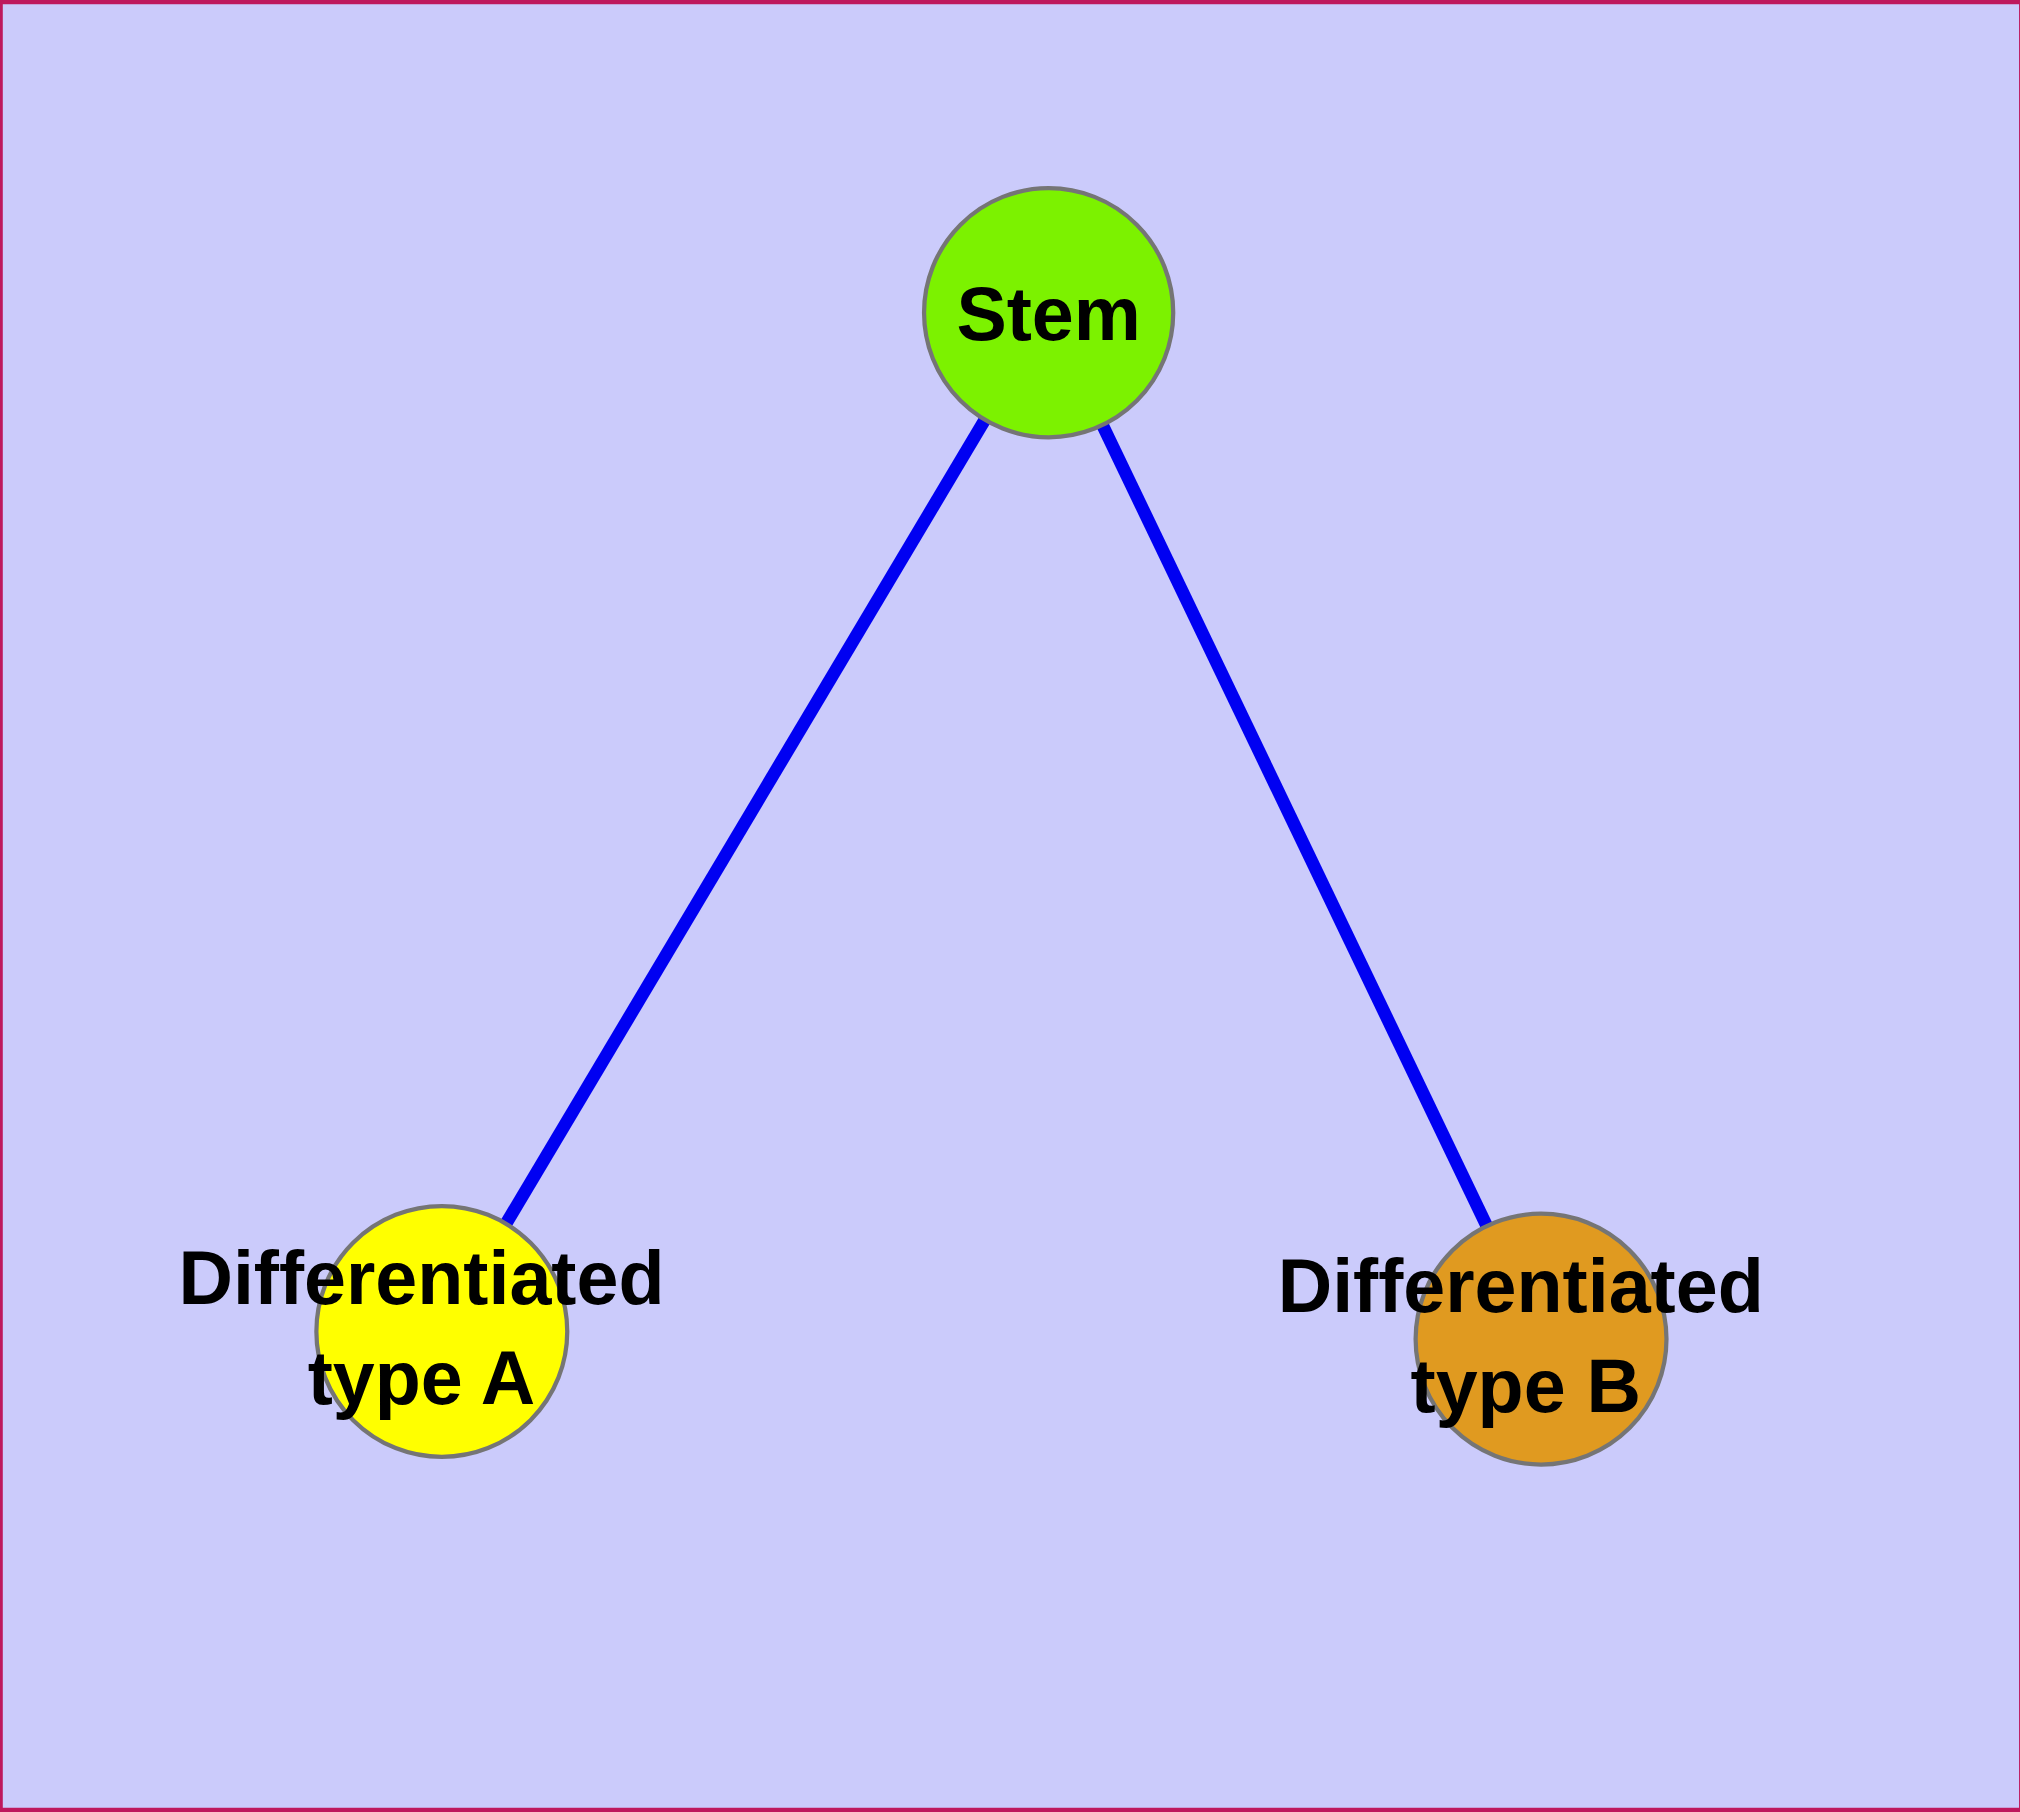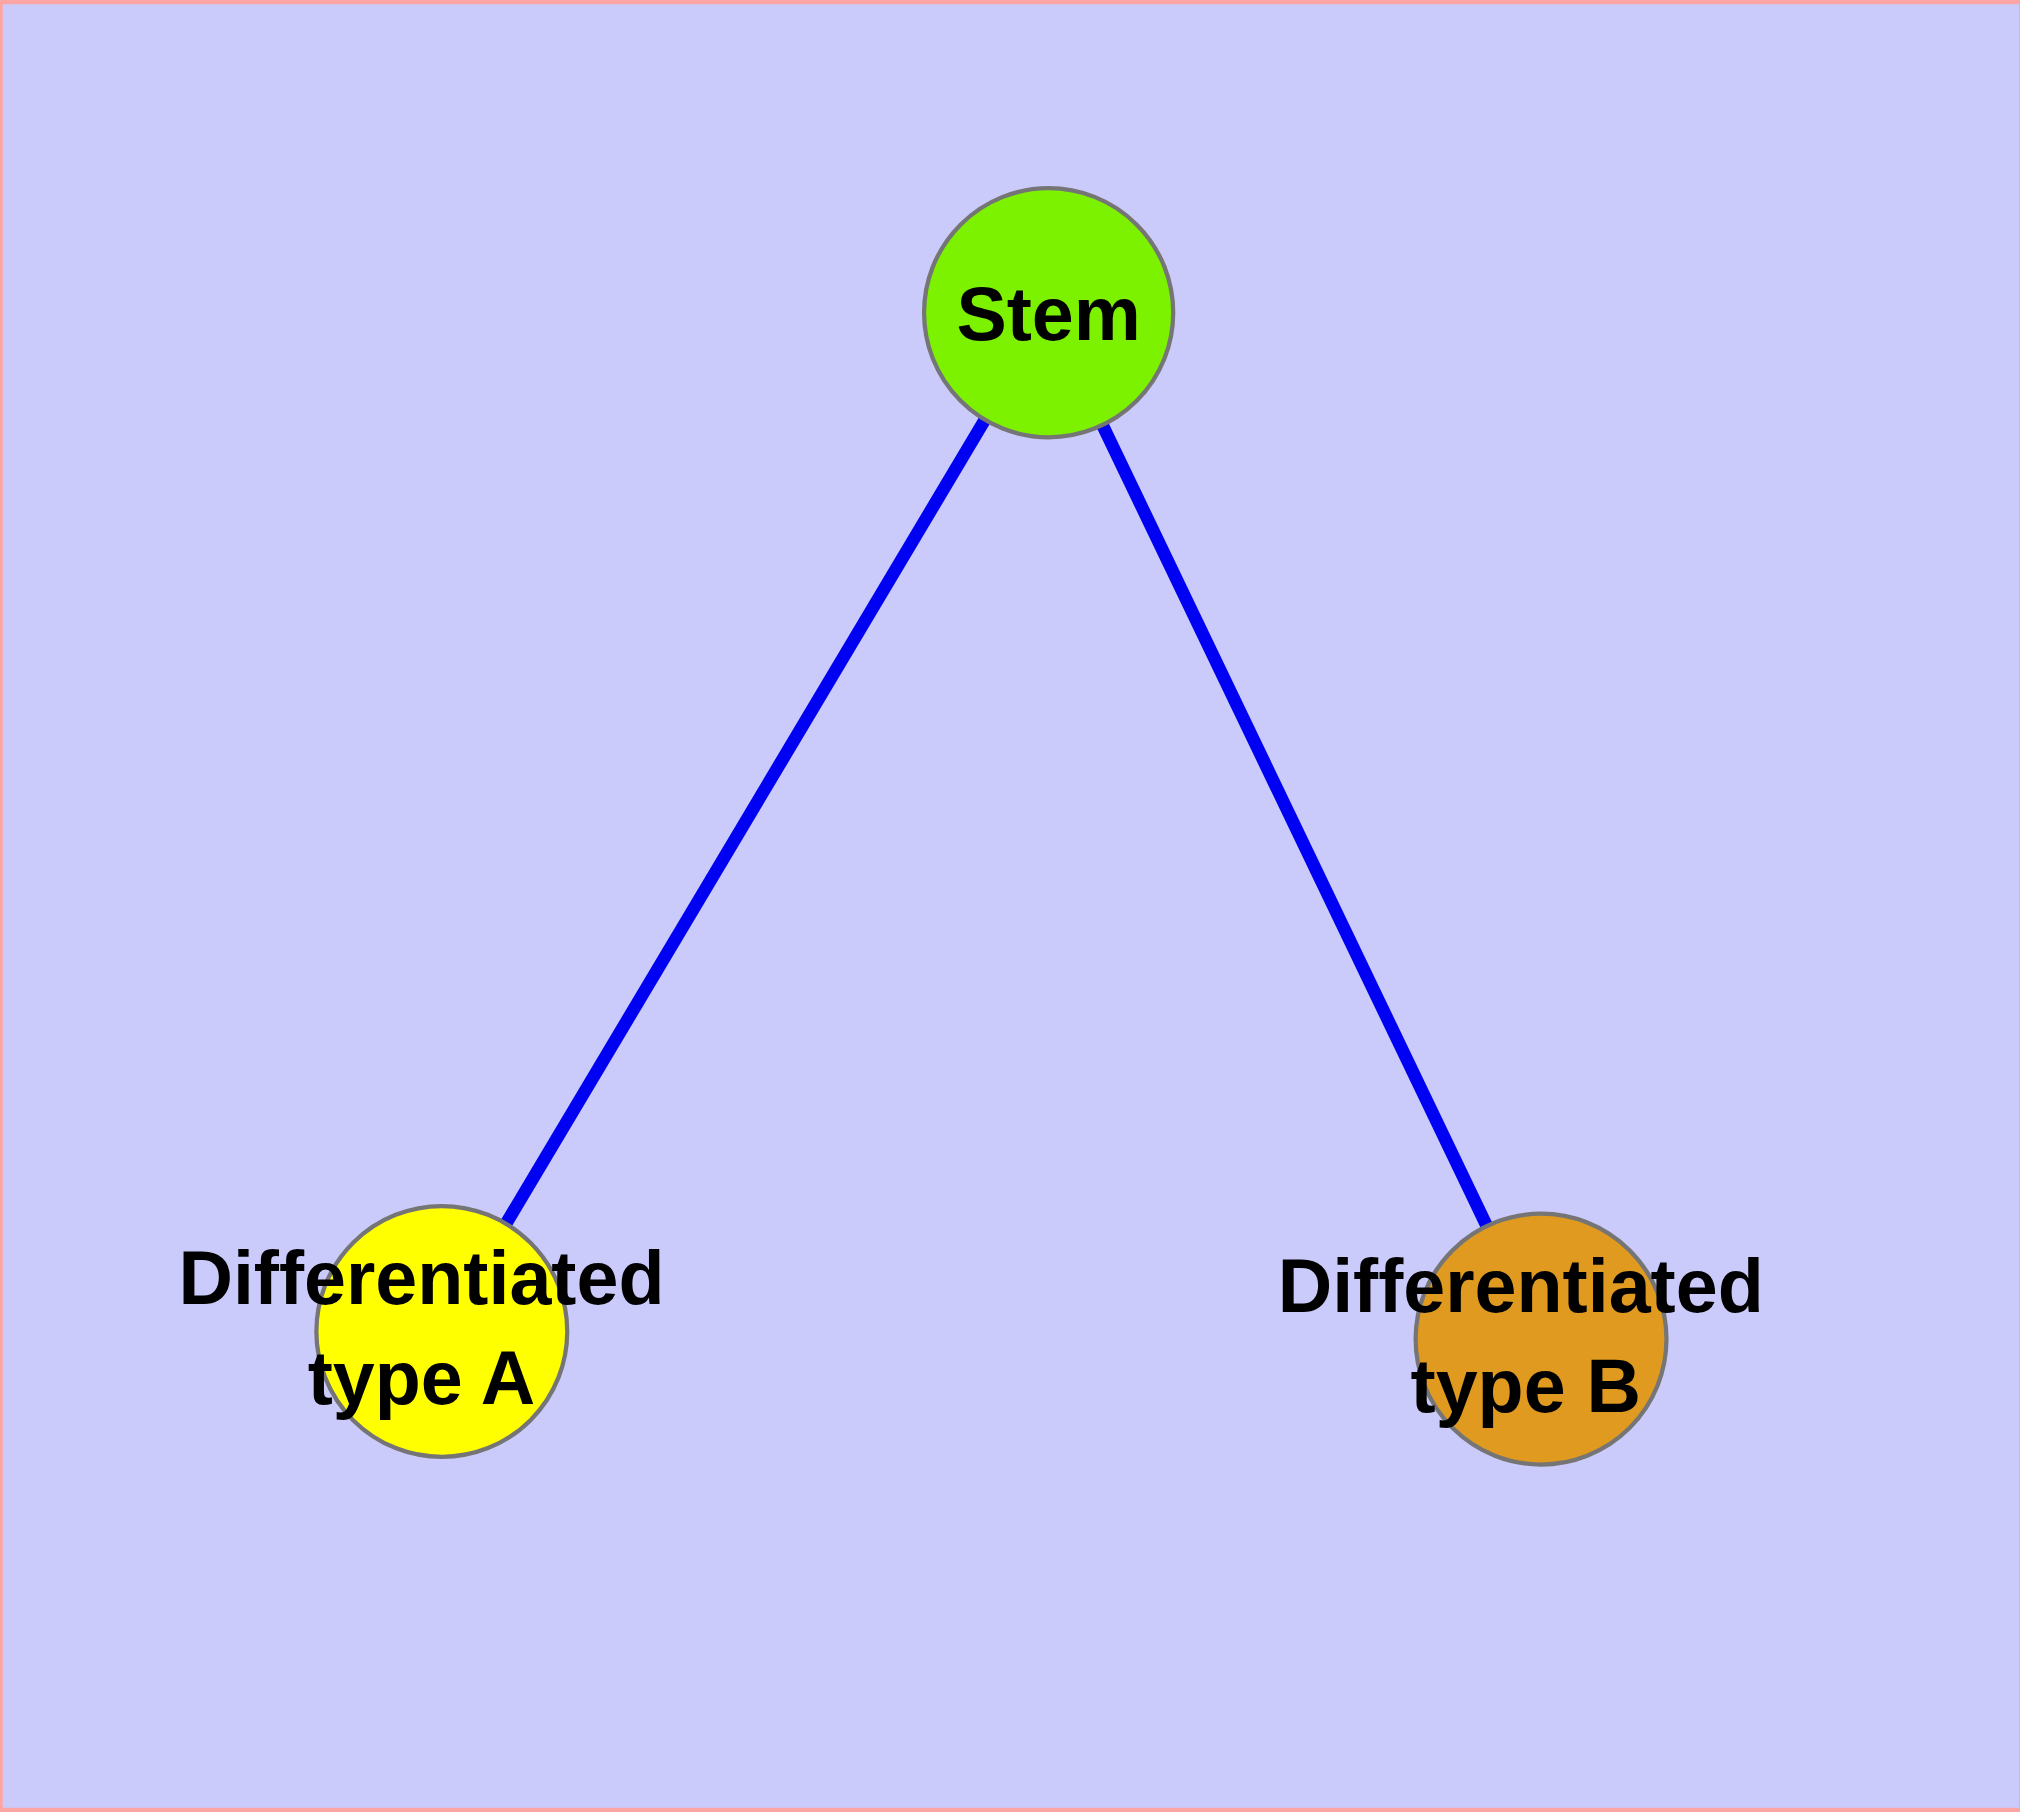--- a/index.html
+++ b/index.html
@@ -7,21 +7,21 @@
     padding: 0;
     background: #ffffff;
     width: 2021px;
     height: 1812px;
     overflow: hidden;
   }
   .stage {
     position: relative;
     width: 2021px;
     height: 1812px;
-    background: #fca5a5;
+    background: #be185d;
     text-align: center;
   }
   svg.diagram {
     display: block;
     width: 2021px;
     height: 1812px;
   }
   .edge {
     stroke-width: 15px;
     stroke-linecap: butt;

